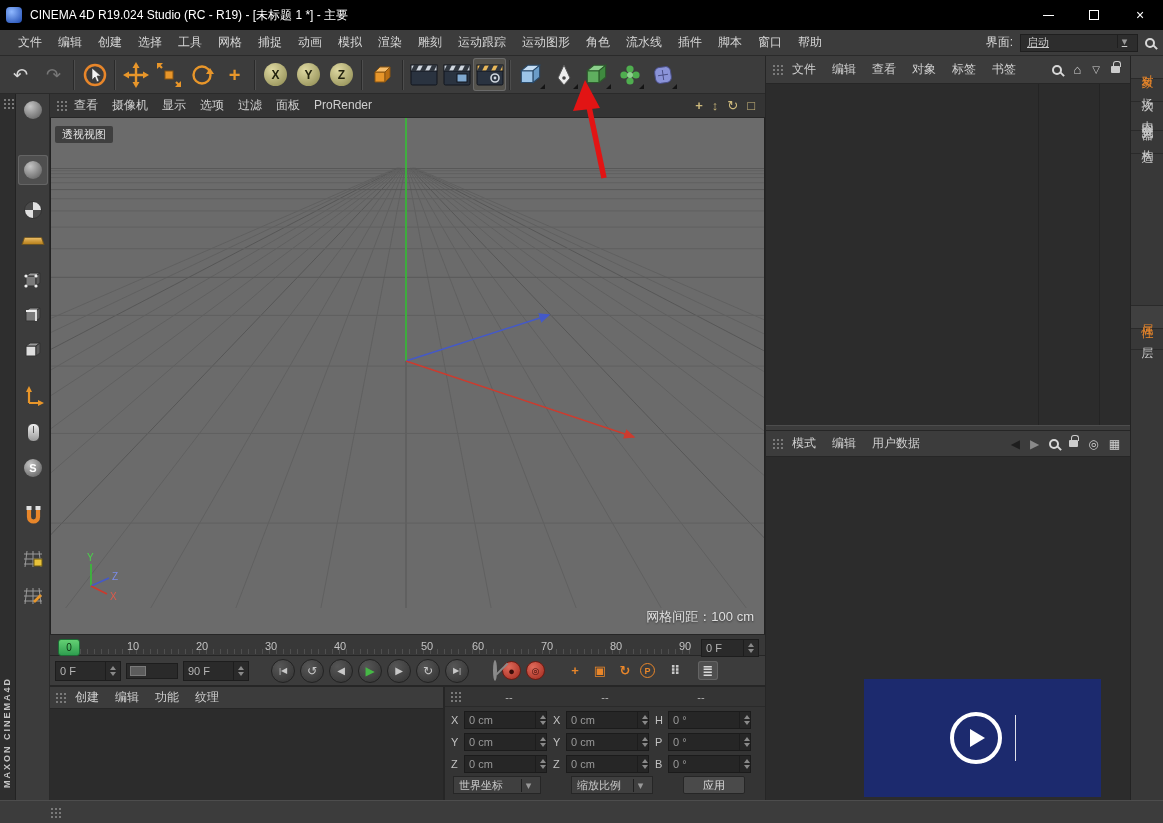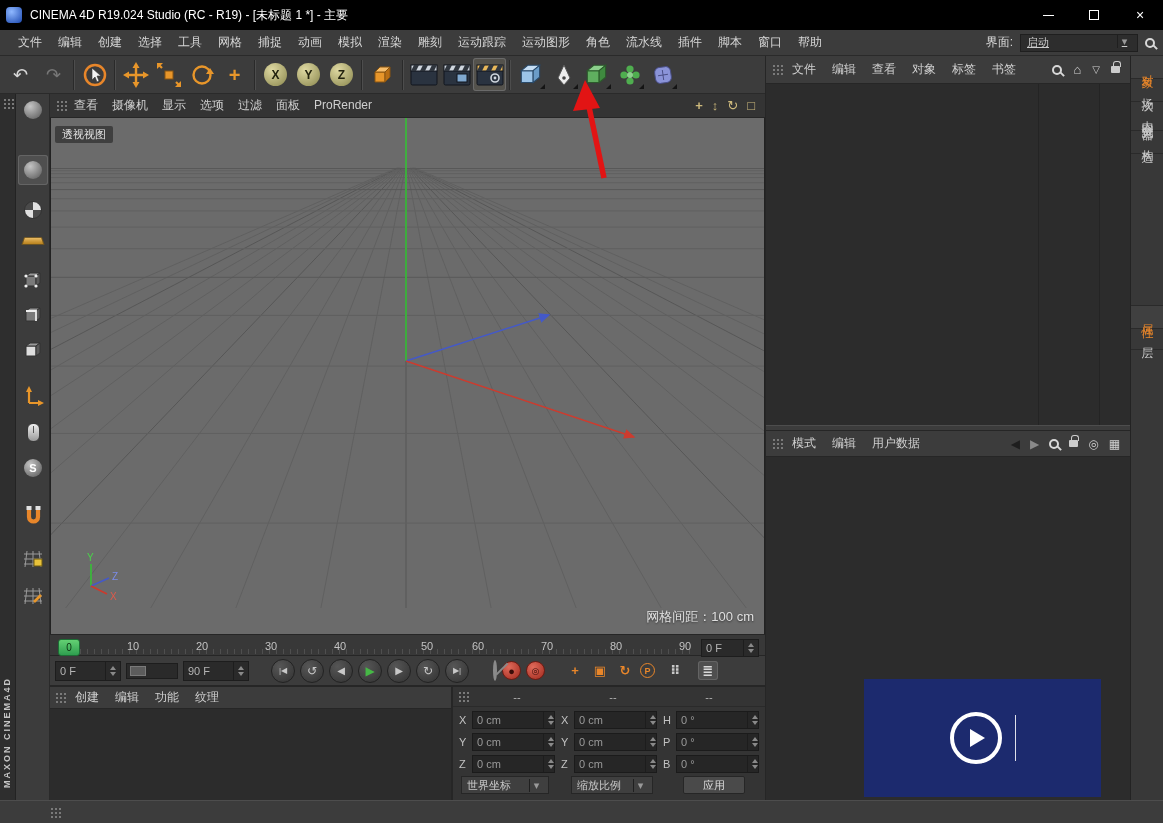--- a/index.html
+++ b/index.html
@@ -96,21 +96,21 @@
   .mat-body { flex:1; background:#2c2c2c; }
   .coords { flex:1; background:#343434; display:flex; flex-direction:column; font-size:11px; color:#bbb; }
   .coord-head { height:20px; display:flex; align-items:center; padding:0 5px; gap:0; border-bottom:1px solid #2a2a2a; }
   .coord-head .hcol { width:96px; text-align:center; color:#b5b5b5; }
   .coord-head .hcol:first-of-type { margin-left:8px; }
   .coord-grid { flex:1; display:flex; gap:6px; padding:3px 6px 0 6px; }
   .ccol { width:96px; display:flex; flex-direction:column; gap:2px; }
   .crow { display:flex; align-items:center; gap:4px; height:20px; }
   .clabel { width:9px; color:#c2c2c2; }
   .cfield { flex:1; height:18px; background:#262626; border:1px solid #1b1b1b; display:flex; align-items:center; padding:0 0 0 4px; color:#9a9a9a; }
-  .coord-foot { height:26px; display:flex; align-items:center; gap:22px; padding:0 8px 4px 8px; }
+  .coord-foot { height:26px; display:flex; align-items:center; gap:30px; padding:0 8px 4px 8px; }
   .csel { width:88px; height:18px; background:#3f3f3f; border:1px solid #262626; display:flex; align-items:center; padding:0 5px; color:#c8c8c8; }
   .apply { margin-left:auto; width:62px; height:18px; background:#4a4a4a; border:1px solid #262626; color:#ddd; display:flex; align-items:center; justify-content:center; border-radius:2px; margin-right:12px; }
 
   
   .right-panels { position:absolute; left:765px; top:56px; width:365px; height:744px; background:#303030; border-left:1px solid #262626; display:flex; flex-direction:column; }
   .om-bar { height:28px; background:#3c3c3c; border-bottom:1px solid #262626; display:flex; align-items:center; font-size:12px; color:#d0d0d0; padding:0 6px; gap:2px; }
   .om-bar .mitem { padding:0 7px; }
   .om-icons { margin-left:auto; display:flex; align-items:center; gap:11px; padding-right:4px; color:#d0d0d0; font-size:13px; }
   .lockicon { width:9px; height:7px; background:#ccc; border-radius:1px; position:relative; display:inline-block; }
   .lockicon::before { content:''; position:absolute; left:1.5px; top:-5px; width:6px; height:5px; border:1.5px solid #ccc; border-bottom:none; border-radius:3px 3px 0 0; }

